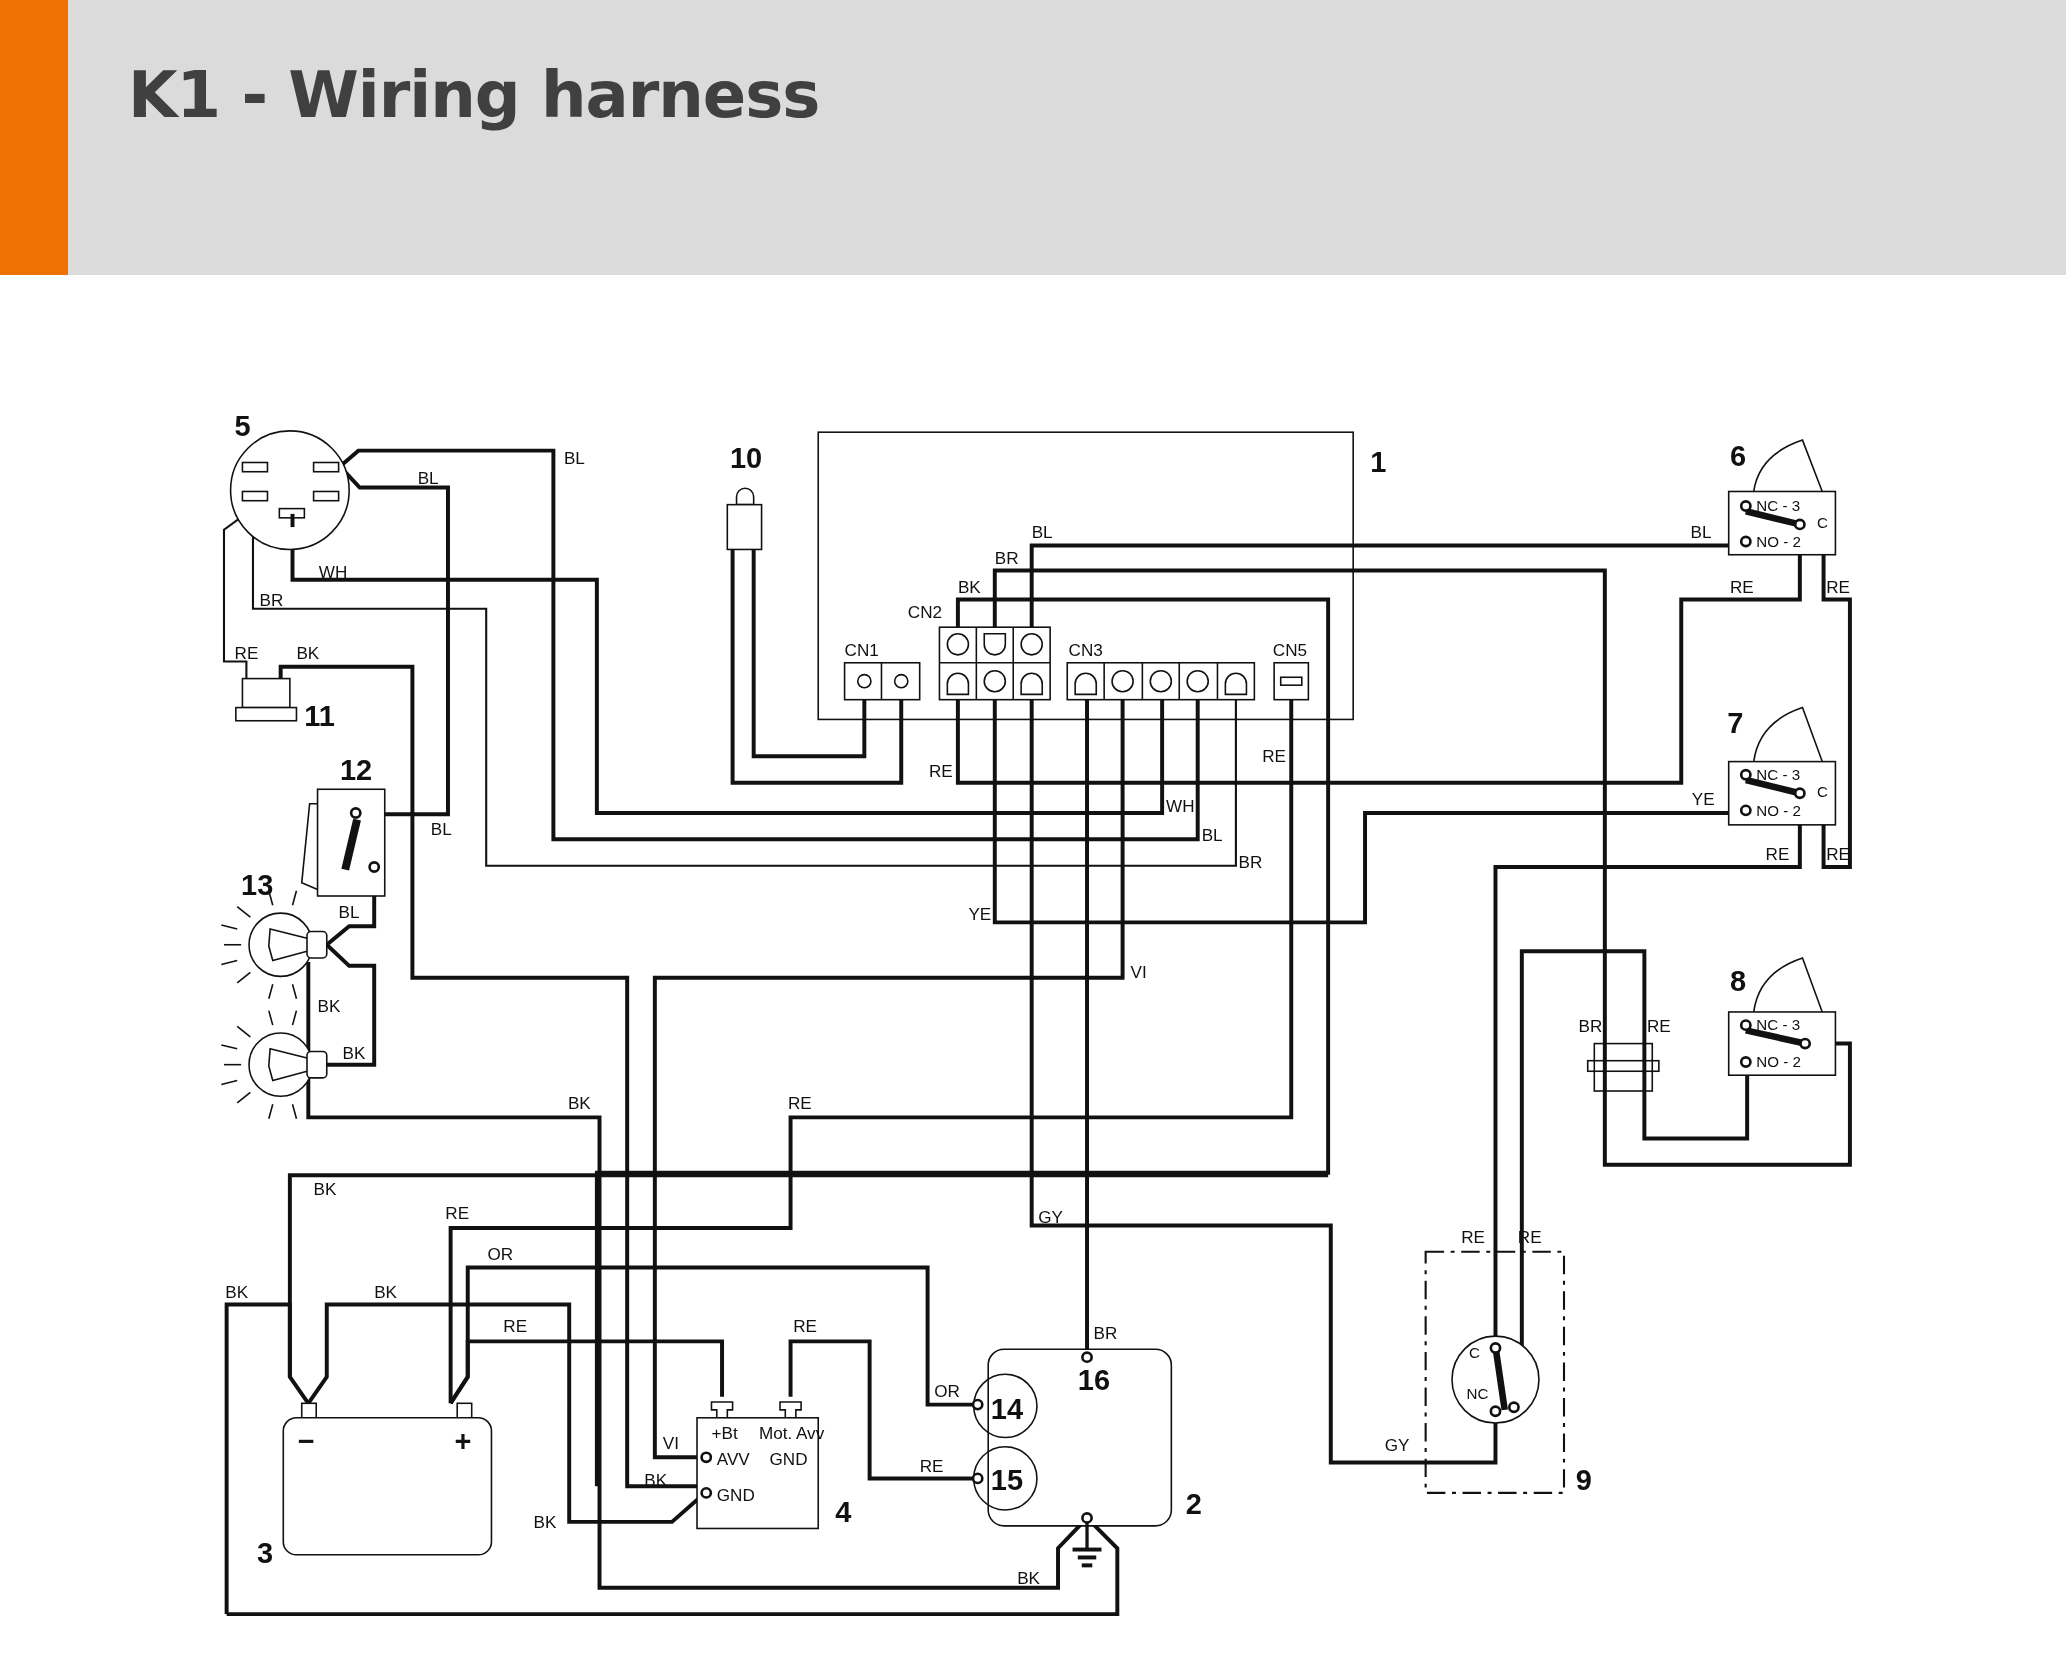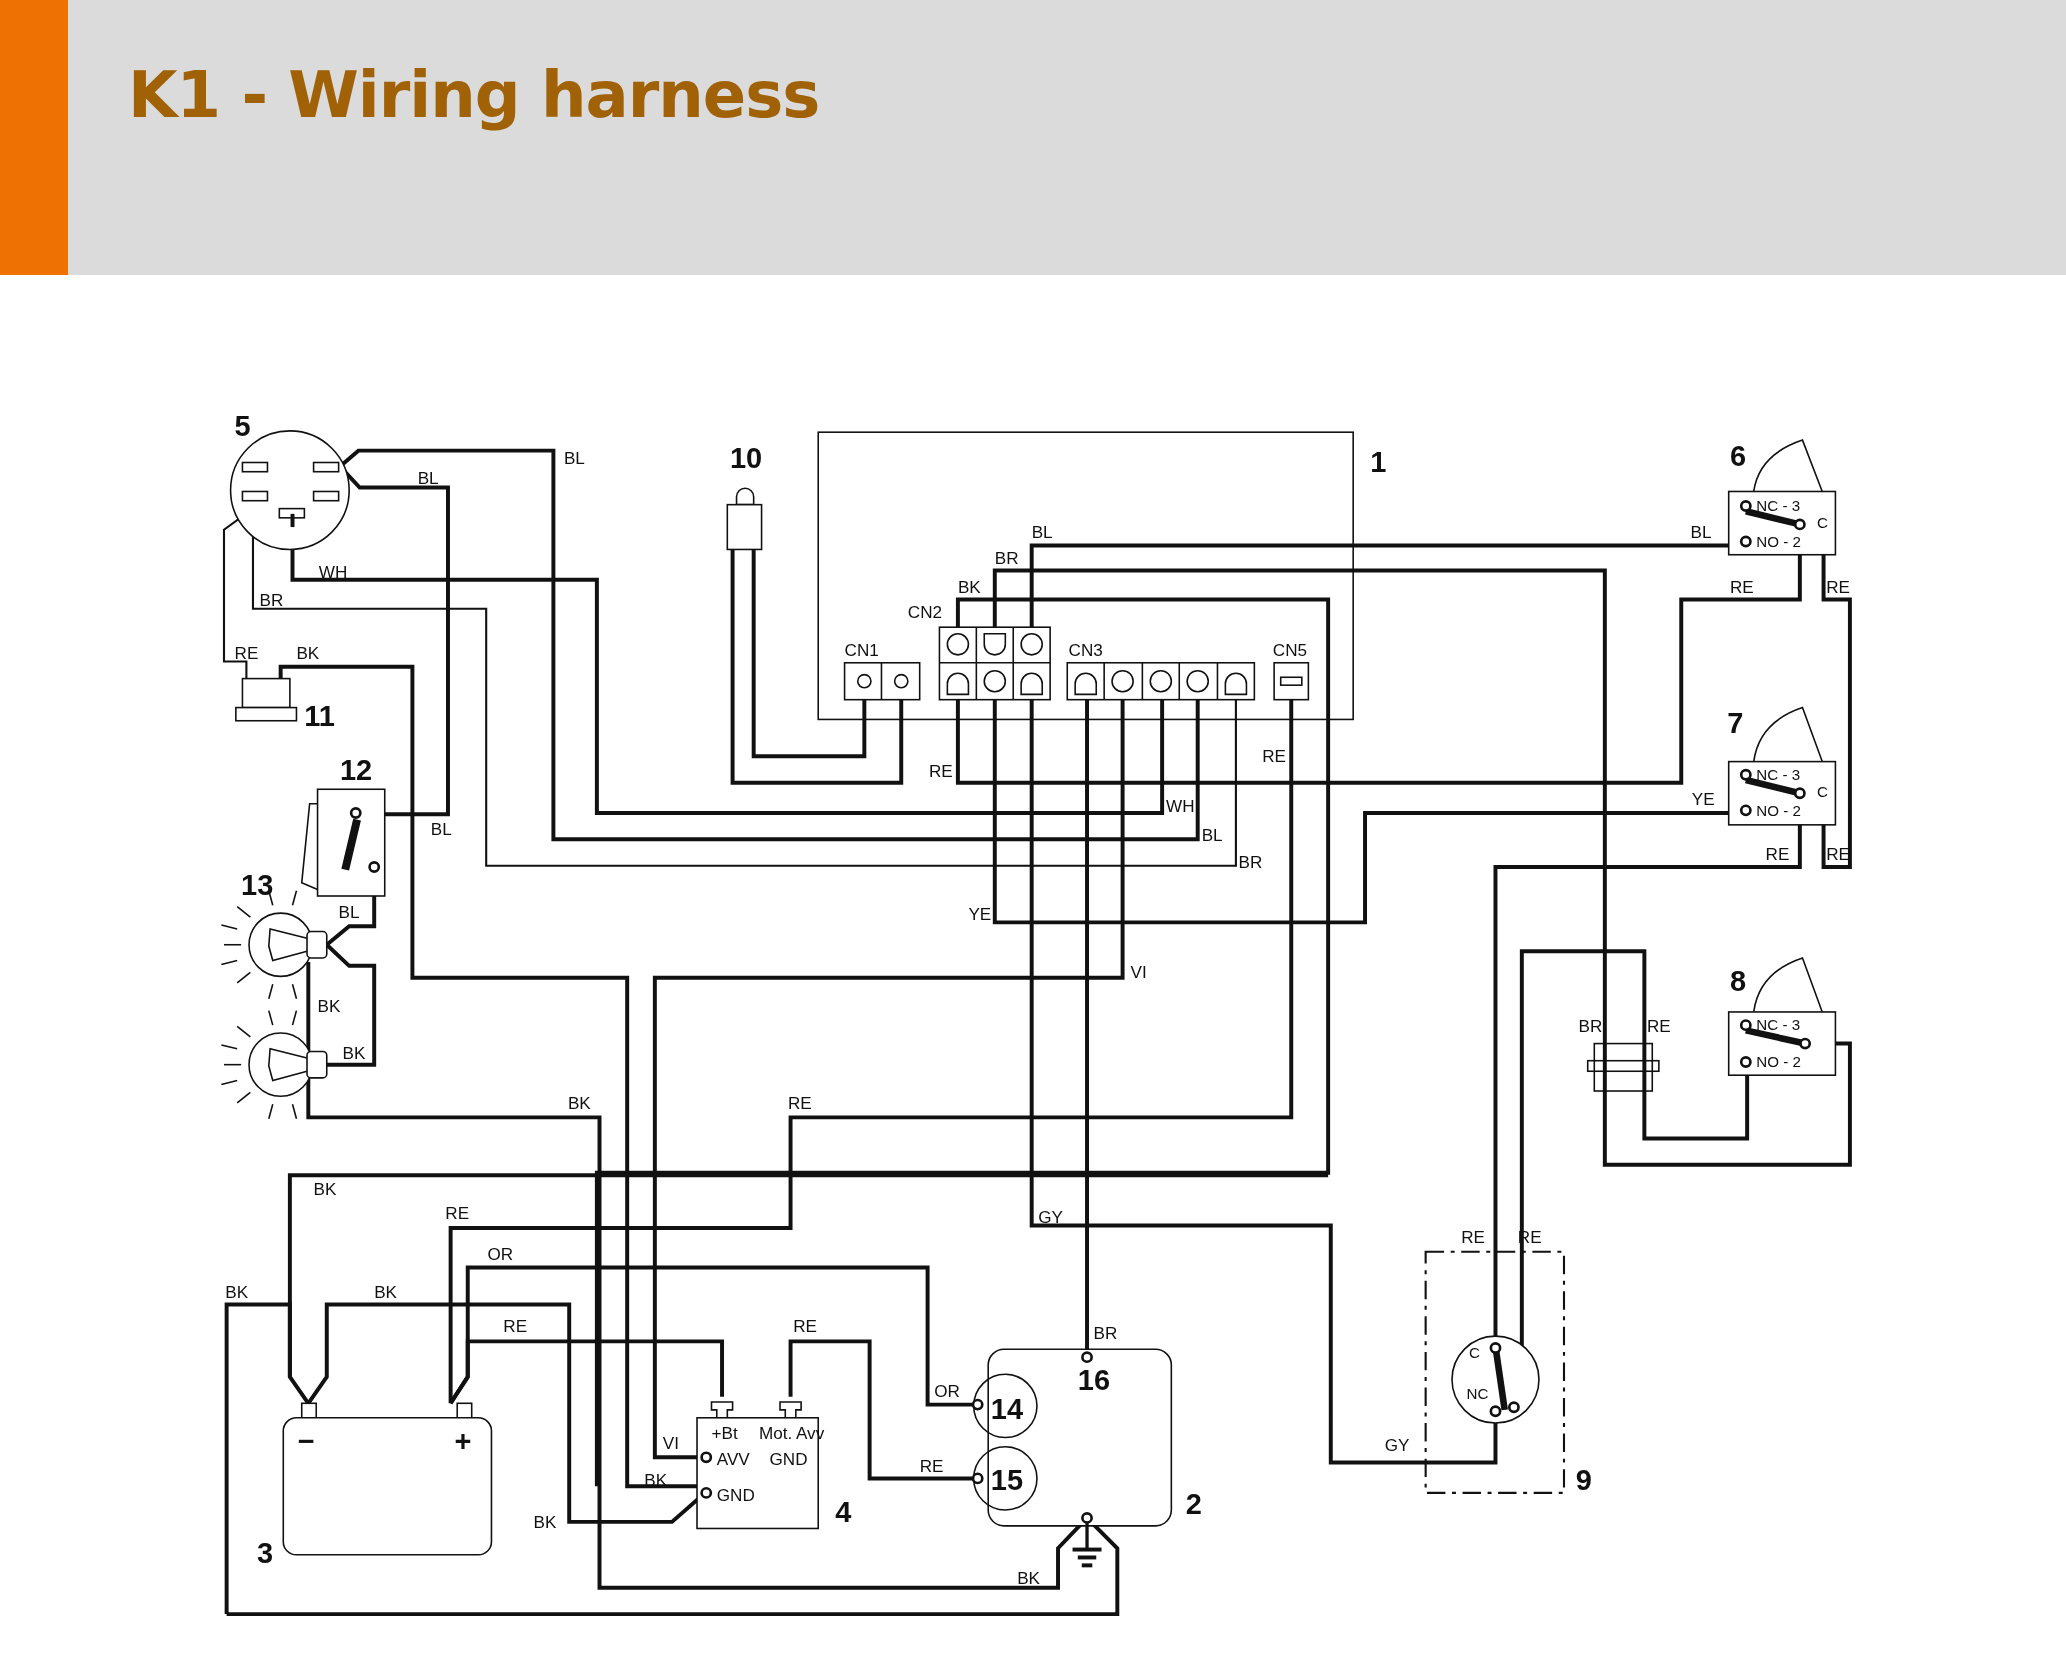--- a/index.html
+++ b/index.html
@@ -1,19 +1,19 @@
 <!DOCTYPE html>
 <html><head>
 <meta charset="utf-8">
 <style>
   html,body{margin:0;padding:0;background:#ffffff;}
   body{width:2066px;height:1680px;position:relative;overflow:hidden;font-family:"Liberation Sans",sans-serif;}
   .header{position:absolute;left:0;top:0;width:2066px;height:275px;background:#dadbda;}
   .accent{position:absolute;left:0;top:0;width:68px;height:275px;background:#ee7203;}
-  .title{position:absolute;left:128px;top:58px;font-family:"DejaVu Sans",sans-serif;font-weight:bold;font-size:64px;color:#a16207;letter-spacing:-1px;}
+  .title{position:absolute;left:128px;top:58px;font-family:"DejaVu Sans",sans-serif;font-weight:bold;font-size:64px;color:#404040;letter-spacing:-1px;}
   svg.diagram{position:absolute;left:0;top:0;width:2066px;height:1680px;}
   .w{fill:none;stroke:#111;stroke-width:3;stroke-linejoin:miter;}
   .wt{fill:none;stroke:#111;stroke-width:1.6;}
   .o{fill:none;stroke:#111;stroke-width:1.2;}
   .ow{fill:#fff;stroke:#111;stroke-width:1.2;}
   .pin{fill:#fff;stroke:#111;stroke-width:2;}
   .lbl{font-family:"Liberation Sans",sans-serif;font-size:13px;fill:#111;}
   .num{font-family:"Liberation Sans",sans-serif;font-size:22px;font-weight:bold;fill:#111;}
   .small{font-family:"Liberation Sans",sans-serif;font-size:11.5px;fill:#111;}
 </style>

